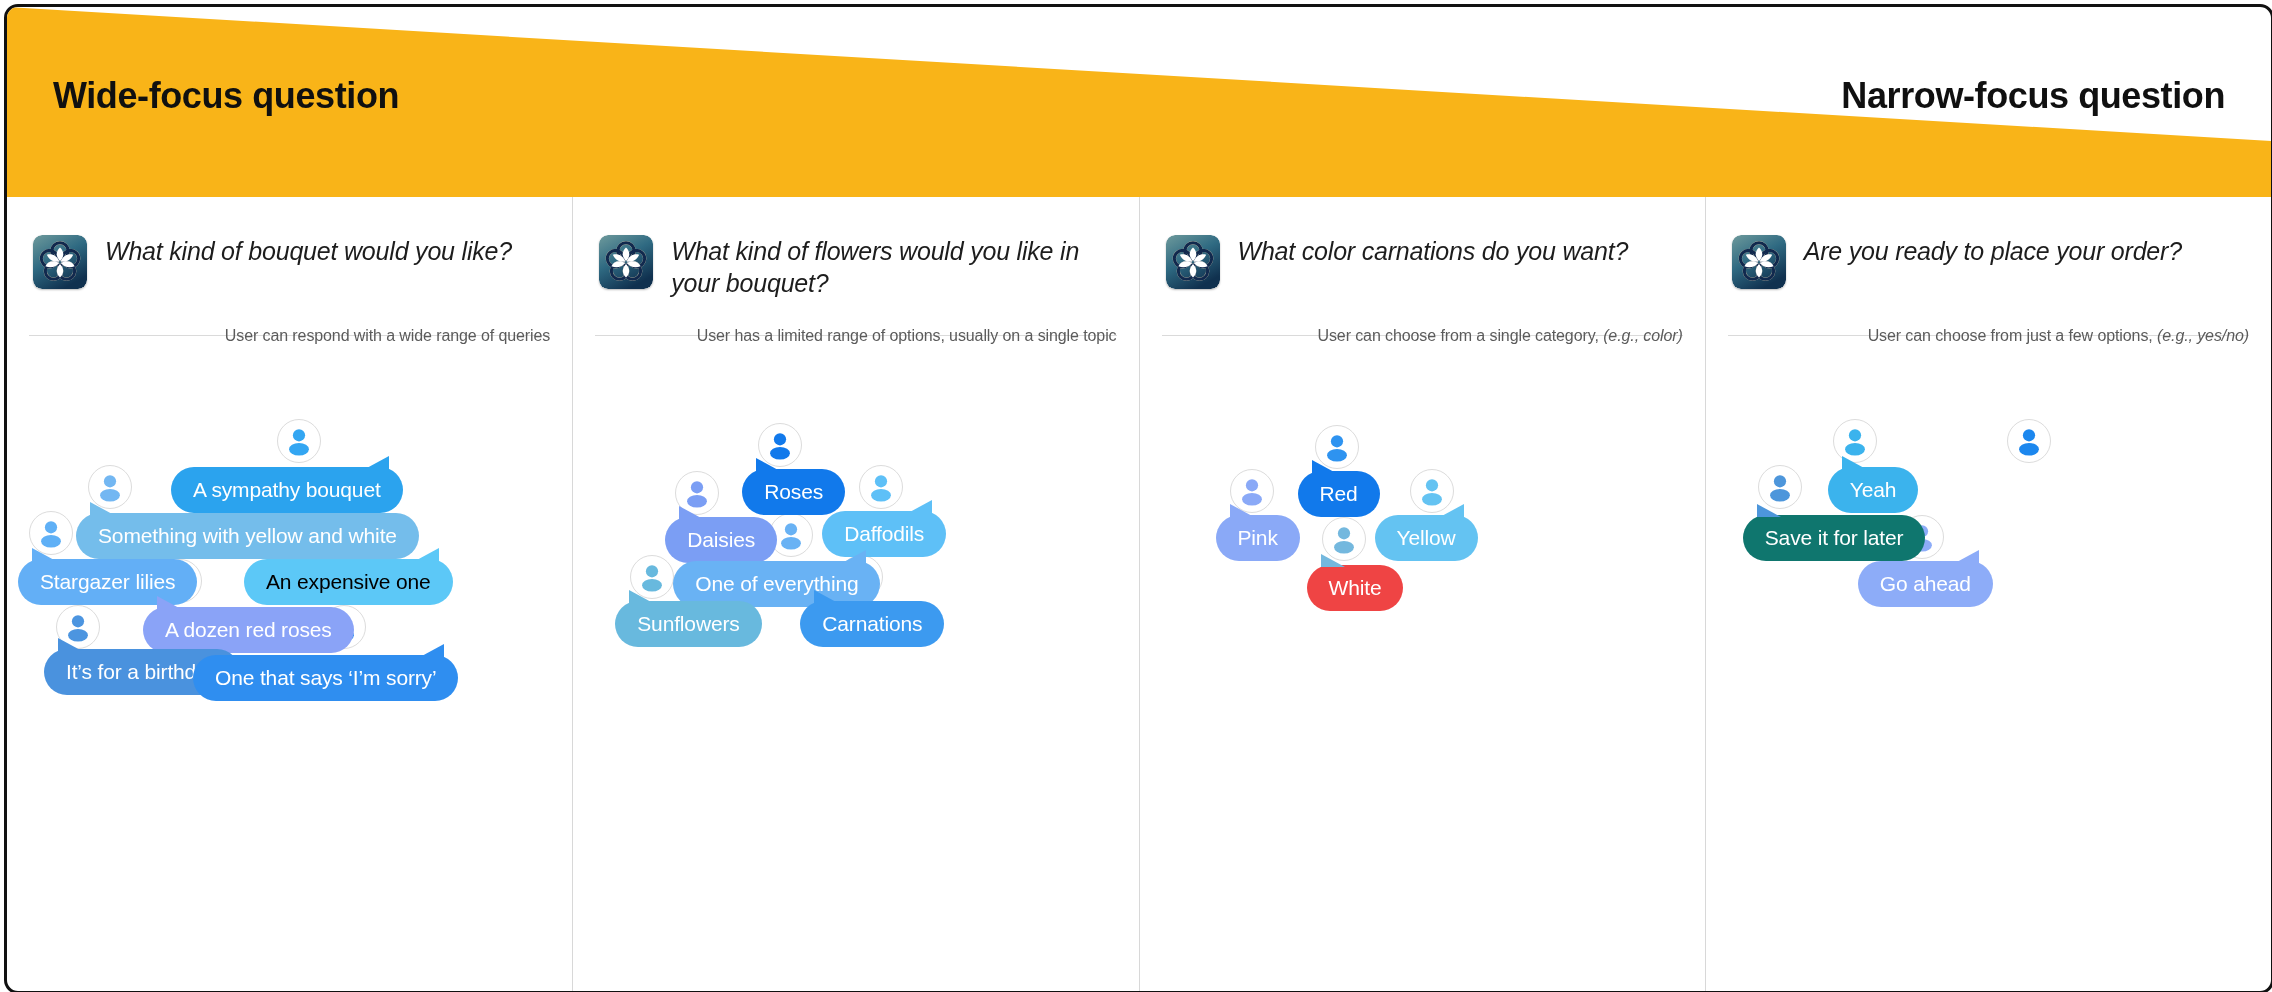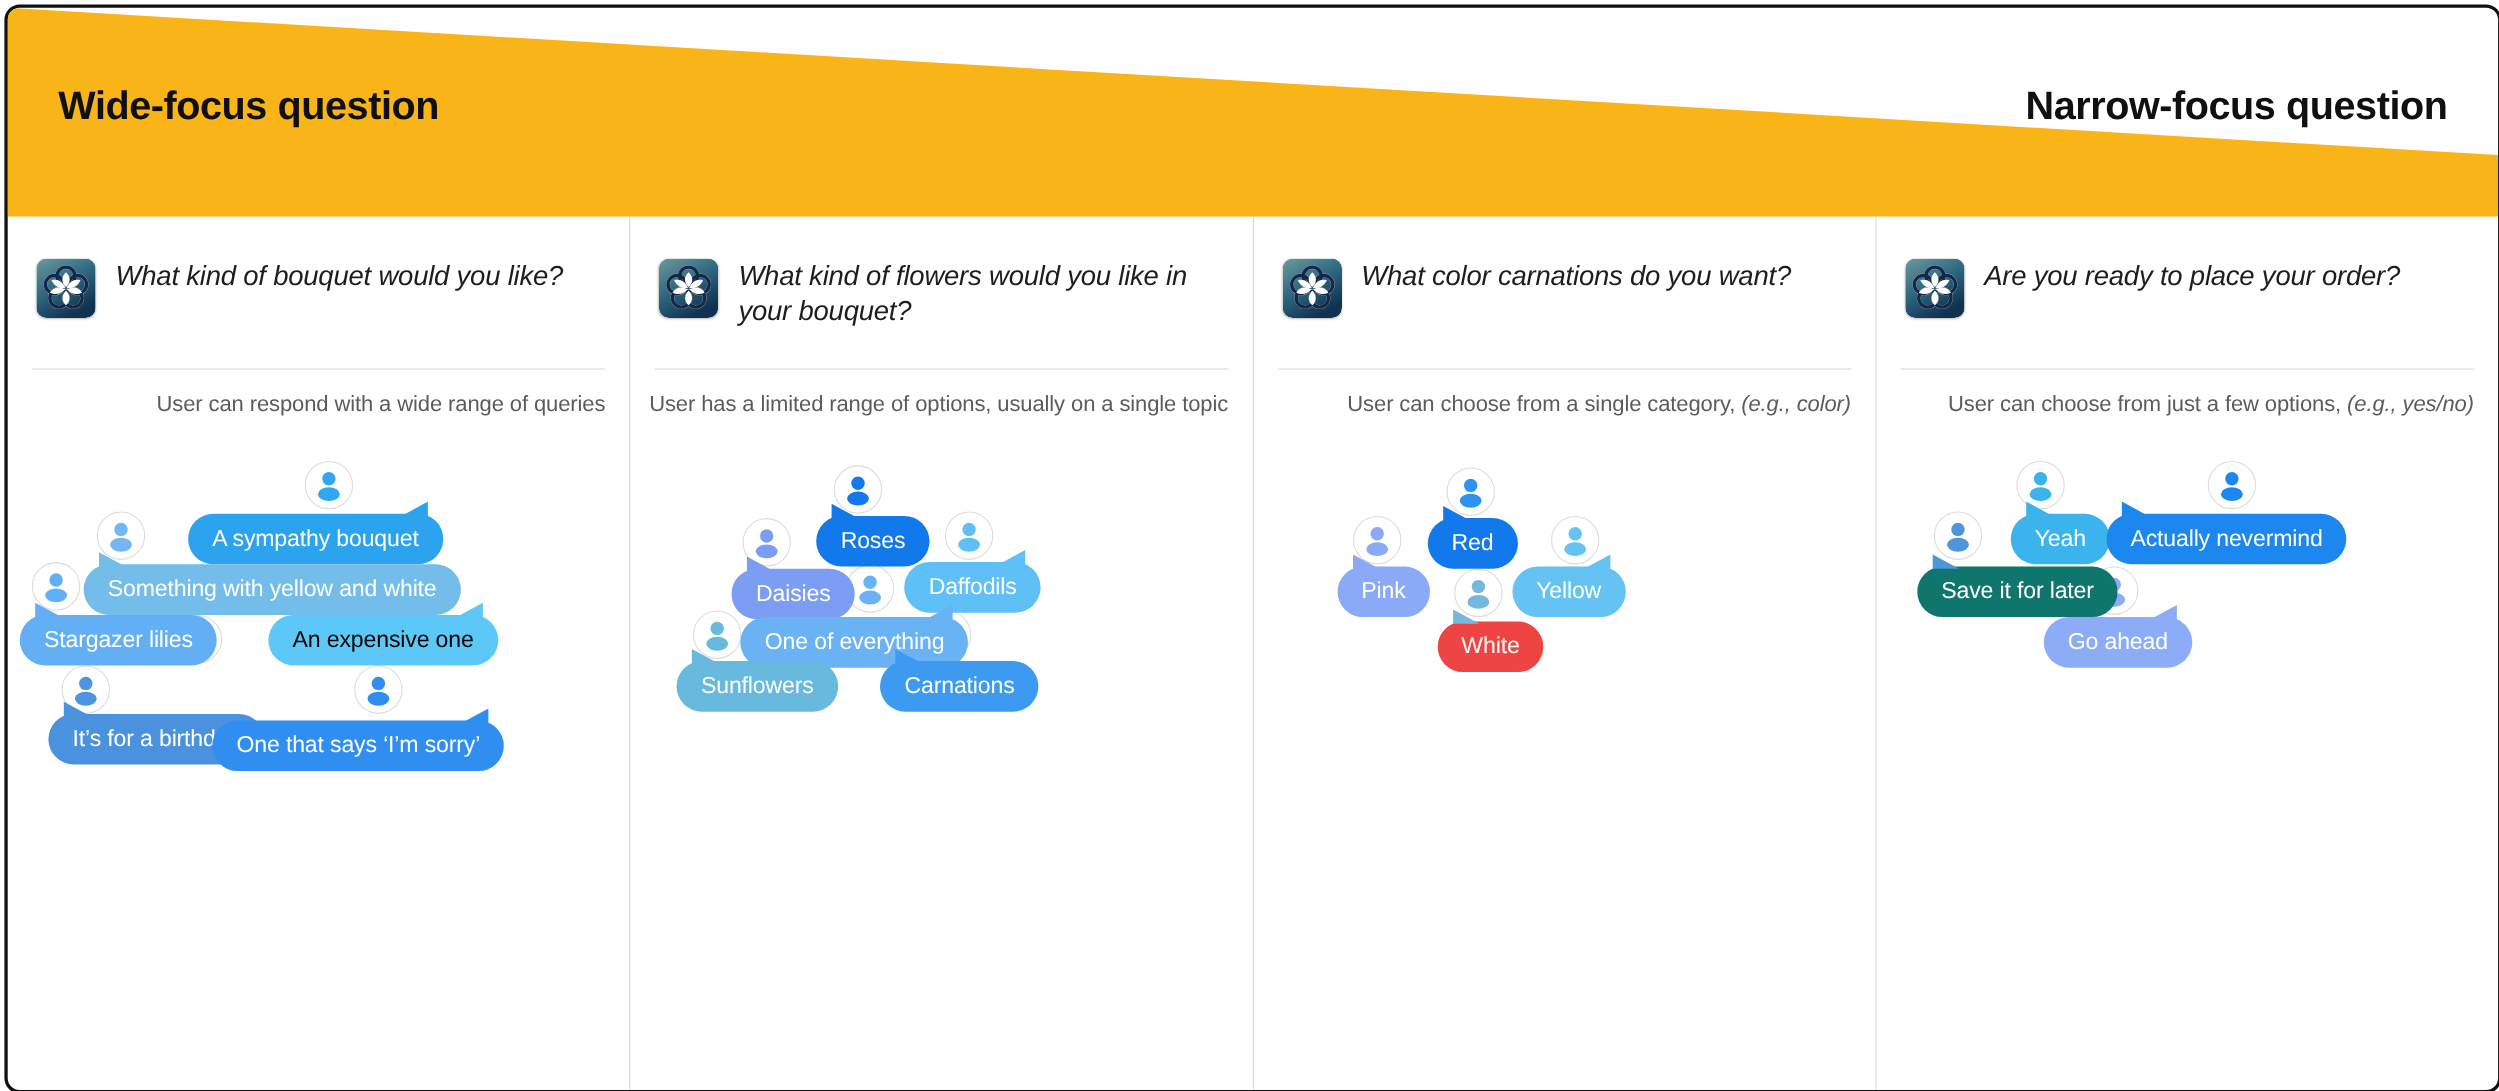--- a/index.html
+++ b/index.html
@@ -17,21 +17,21 @@
   #cols{position:absolute;left:0;top:190px;width:2264px;height:794px;display:flex;}
   .col{position:relative;flex:1 1 0;height:100%;box-sizing:border-box;padding:0 22px;}
   .col+.col{border-left:1.5px solid #d8d8d8;}
   .qrow{display:flex;align-items:flex-start;gap:18px;margin-top:38px;padding-left:4px;}
   .agent-ico{width:54px;height:54px;flex:0 0 54px;border-radius:9px;overflow:hidden;
              box-shadow:0 1px 2px rgba(0,0,0,.28);}
   .agent-ico svg{display:block;width:54px;height:54px;}
   .qtext{font-size:25px;font-style:italic;color:#1d1d1d;line-height:1.28;
          letter-spacing:-0.2px;max-width:420px;}
   .divider{position:absolute;left:22px;right:22px;top:138px;border-top:1.5px solid #dadada;}
-  .caption{position:absolute;right:22px;top:160px;font-size:20px;color:#5b5b5b;
+  .caption{position:absolute;right:22px;top:130px;font-size:16px;color:#5b5b5b;
            text-align:center;white-space:nowrap;letter-spacing:-0.1px;}
   .caption i{font-style:italic;}
   
   .field{position:absolute;left:0;top:196px;width:100%;height:560px;}
   .avatar{position:absolute;border-radius:50%;background:#fff;border:1.5px solid #dcdcdc;
           box-sizing:border-box;}
   .avatar svg{display:block;width:100%;height:100%;}
   .bubble{position:absolute;color:#fff;font-size:21px;letter-spacing:-0.15px;
           border-radius:24px;padding:12px 22px 13px;white-space:nowrap;box-sizing:border-box;
           line-height:1.0;}
@@ -137,20 +137,21 @@
           <div class="avatar" style="left: 315px; top: 212px; width: 44px; height: 44px;">
             <svg viewBox="0 0 44 44" xmlns="http://www.w3.org/2000/svg">
     <circle cx="22" cy="16" r="6.4" fill="#2F8EF0"></circle>
     <ellipse cx="22" cy="30.6" rx="10.4" ry="6.6" fill="#2F8EF0"></ellipse>
   </svg>
           </div>
           <div class="bubble tr" style="left: 164px; top: 74px; background: rgb(43, 163, 238); color: rgb(43, 163, 238);"><span style="color: rgb(255, 255, 255);">A sympathy bouquet</span></div>
           <div class="bubble tl" style="left: 69px; top: 120px; background: rgb(116, 189, 235); color: rgb(116, 189, 235);"><span style="color: rgb(255, 255, 255);">Something with yellow and white</span></div>
           <div class="bubble tl" style="left: 11px; top: 166px; background: rgb(99, 175, 246); color: rgb(99, 175, 246);"><span style="color: rgb(255, 255, 255);">Stargazer lilies</span></div>
           <div class="bubble tr" style="left: 237px; top: 166px; background: rgb(92, 200, 247); color: rgb(92, 200, 247);"><span style="color: #000000;">An expensive one</span></div>
+          <div class="bubble tl" style="left: 136px; top: 214px; background: rgb(138, 163, 247); color: rgb(138, 163, 247);"><span style="color: rgb(255, 255, 255);">A dozen red roses</span></div>
           <div class="bubble tl" style="left: 37px; top: 256px; background: rgb(74, 146, 222); color: rgb(74, 146, 222);"><span style="color: rgb(255, 255, 255);">It’s for a birthday</span></div>
           <div class="bubble tr" style="left: 186px; top: 262px; background: rgb(47, 142, 240); color: rgb(47, 142, 240);"><span style="color: rgb(255, 255, 255);">One that says ‘I’m sorry’</span></div>
         </div>
       </div>
       <div class="col">
         <div class="qrow">
           <div class="agent-ico">
             <svg viewBox="0 0 54 54" xmlns="http://www.w3.org/2000/svg">
     <defs>
       <linearGradient id="ag" x1="0" y1="0" x2="0.55" y2="1">
@@ -369,20 +370,19 @@
     <ellipse cx="22" cy="30.6" rx="10.4" ry="6.6" fill="#4D96DB"></ellipse>
   </svg>
           </div>
           <div class="avatar" style="left: 194px; top: 122px; width: 44px; height: 44px;">
             <svg viewBox="0 0 44 44" xmlns="http://www.w3.org/2000/svg">
     <circle cx="22" cy="16" r="6.4" fill="#8DACF8"></circle>
     <ellipse cx="22" cy="30.6" rx="10.4" ry="6.6" fill="#8DACF8"></ellipse>
   </svg>
           </div>
           <div class="bubble tl" style="left: 122px; top: 74px; background: rgb(59, 179, 237); color: rgb(59, 179, 237);"><span style="color: rgb(255, 255, 255);">Yeah</span></div>
-          <div class="bubble tl" style="left: 209px; top: 74px; background: rgb(28, 135, 238); color: rgb(28, 135, 238);"><span style="color: rgb(255, 255, 255);">Actually nevermind</span></div>
           <div class="bubble tl" style="left: 37px; top: 122px; background: #0f766e; color: rgb(77, 150, 219);"><span style="color: rgb(255, 255, 255);">Save it for later</span></div>
           <div class="bubble tr" style="left: 152px; top: 168px; background: rgb(141, 172, 248); color: rgb(141, 172, 248);"><span style="color: rgb(255, 255, 255);">Go ahead</span></div>
         </div>
       </div>
     </div>
 
 </div>
 
 </body></html>

